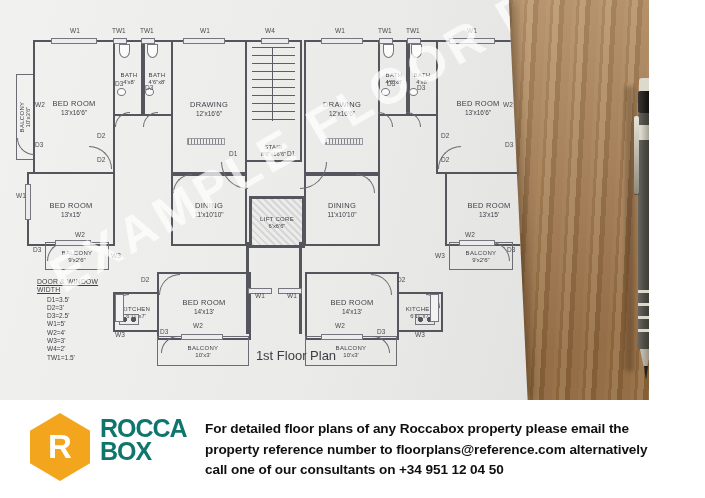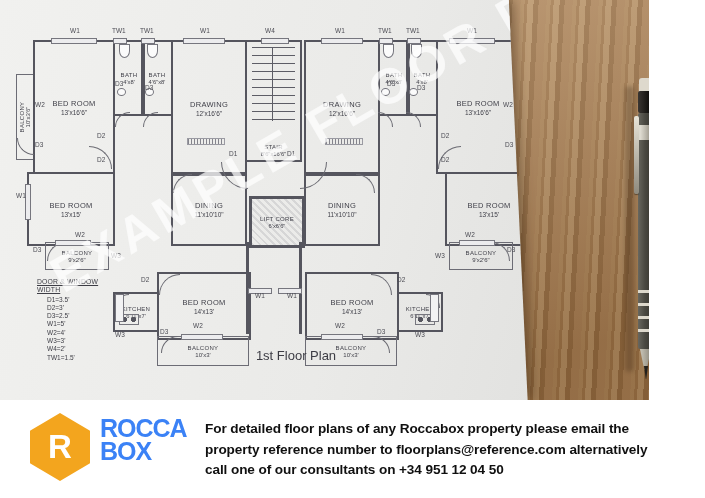--- a/index.html
+++ b/index.html
@@ -66,21 +66,21 @@
   .band{left:3px;top:47px;width:15px;height:15px;background:linear-gradient(90deg,#efece2,#a8a498 70%);}
   .pclip{left:-1px;top:38px;width:5px;height:78px;background:linear-gradient(180deg,#e8e4d8,#8e8a7e);border-radius:2px;box-shadow:0 1px 1px rgba(0,0,0,.4);}
   .ring{left:3px;width:15px;height:3px;background:#dcd8cc;}
   .cone{left:5px;top:271px;width:11px;height:17px;background:linear-gradient(90deg,#c9c5b8,#8e8a7e);clip-path:polygon(0 0,100% 0,68% 100%,32% 100%);}
   .lead{left:9px;top:288px;width:4px;height:13px;background:#22201d;clip-path:polygon(0 0,100% 0,55% 100%,45% 100%);}
   
   .footer{position:absolute;left:0;top:400px;width:705px;height:98px;background:#ffffff;}
   .hex{position:absolute;left:30px;top:13px;width:60px;height:68px;background:#F3A51E;
     clip-path:polygon(50% 0,100% 26%,100% 74%,50% 100%,0 74%,0 26%);display:flex;align-items:center;justify-content:center;}
   .hex span{color:#fff;font-size:33px;font-weight:bold;}
-  .logo-words{position:absolute;left:100px;top:17px;font-weight:bold;font-size:25px;line-height:23px;letter-spacing:-1px;color:#3b82f6;}
+  .logo-words{position:absolute;left:100px;top:17px;font-weight:bold;font-size:25px;line-height:23px;letter-spacing:-1px;color:#0f766e;}
   .logo-words span{display:block;}
   .footer-copy{position:absolute;left:205px;top:19px;font-size:13.6px;line-height:20.5px;color:#101010;font-weight:bold;letter-spacing:-.1px;}
 </style>
 </head>
 <body>
 
 <div class="stage">
   <div class="photo">
     <div class="wood"></div>
     <div class="dark-object"></div>

